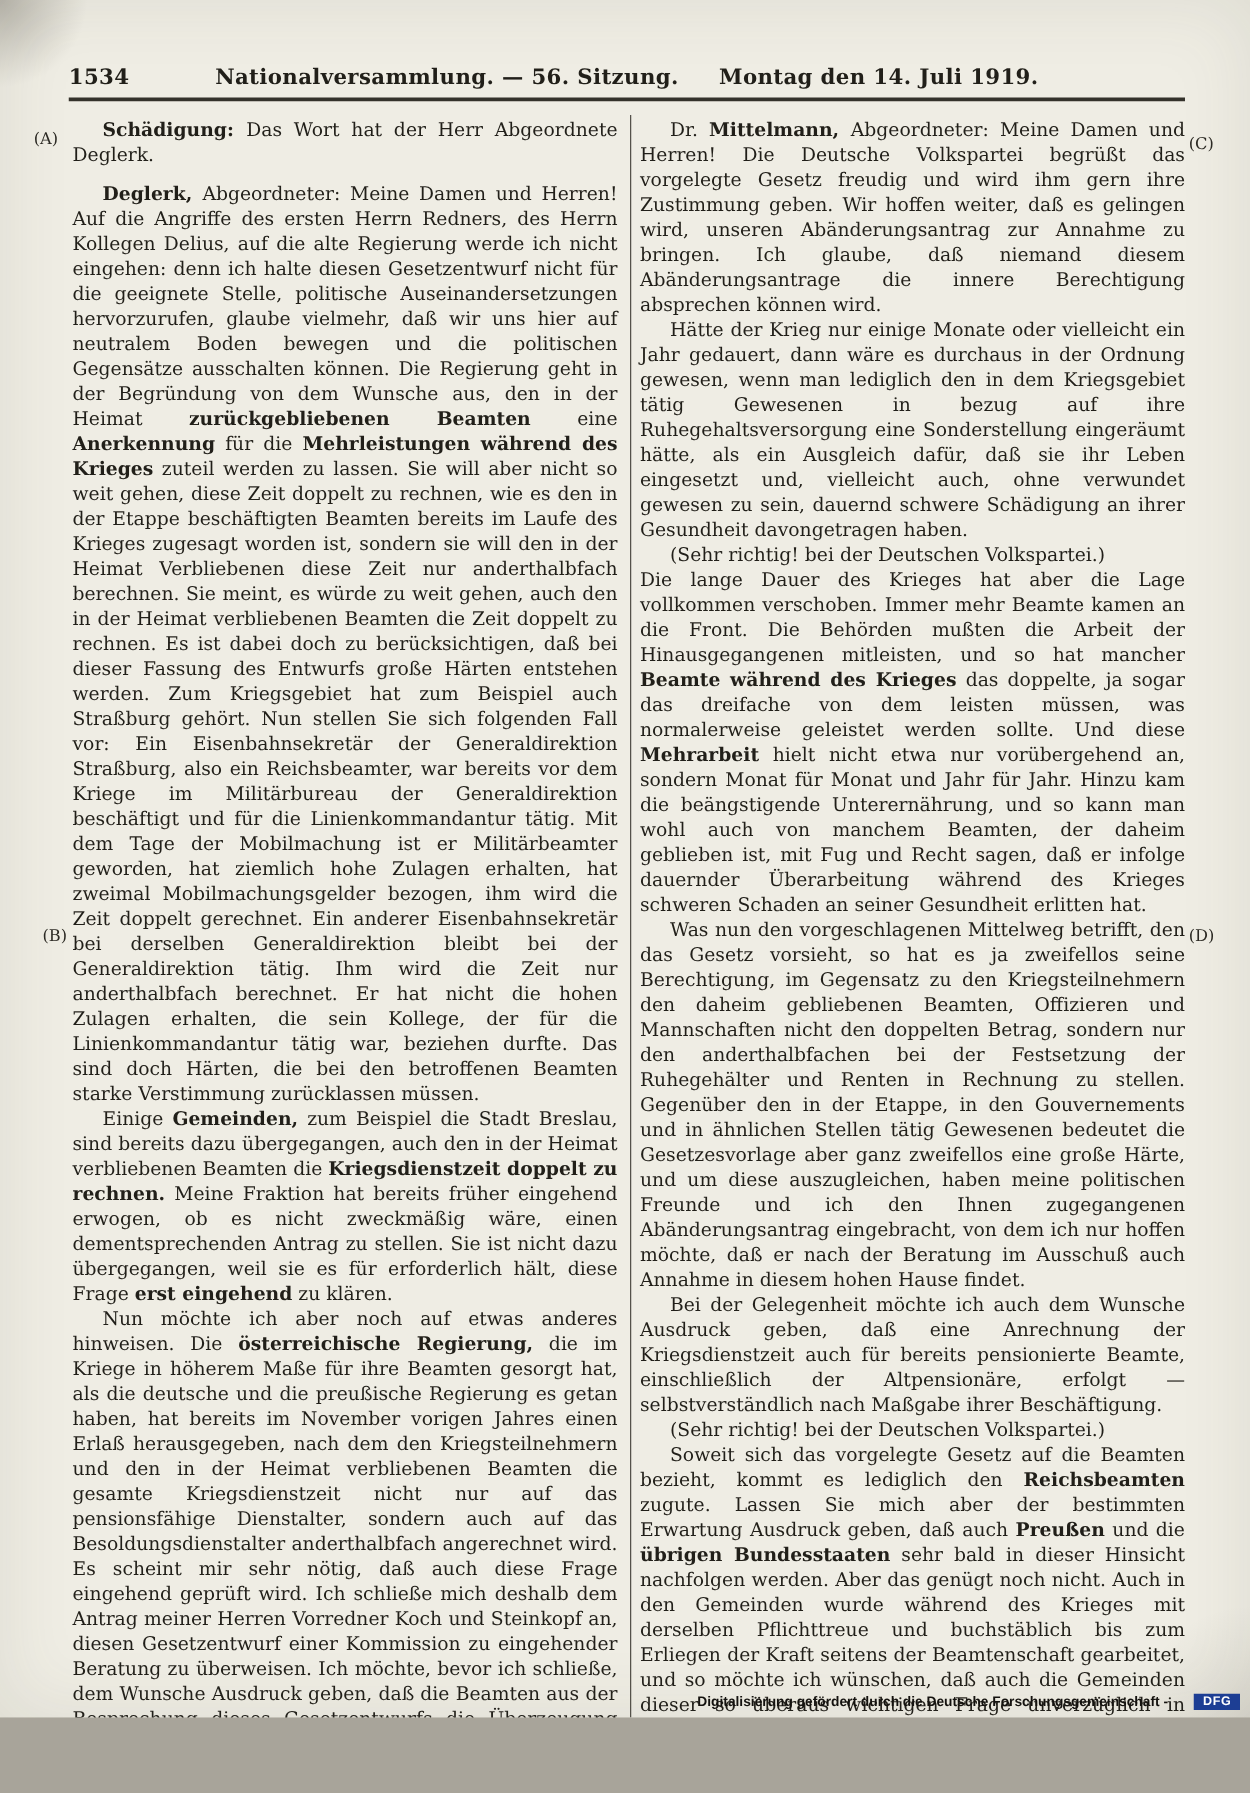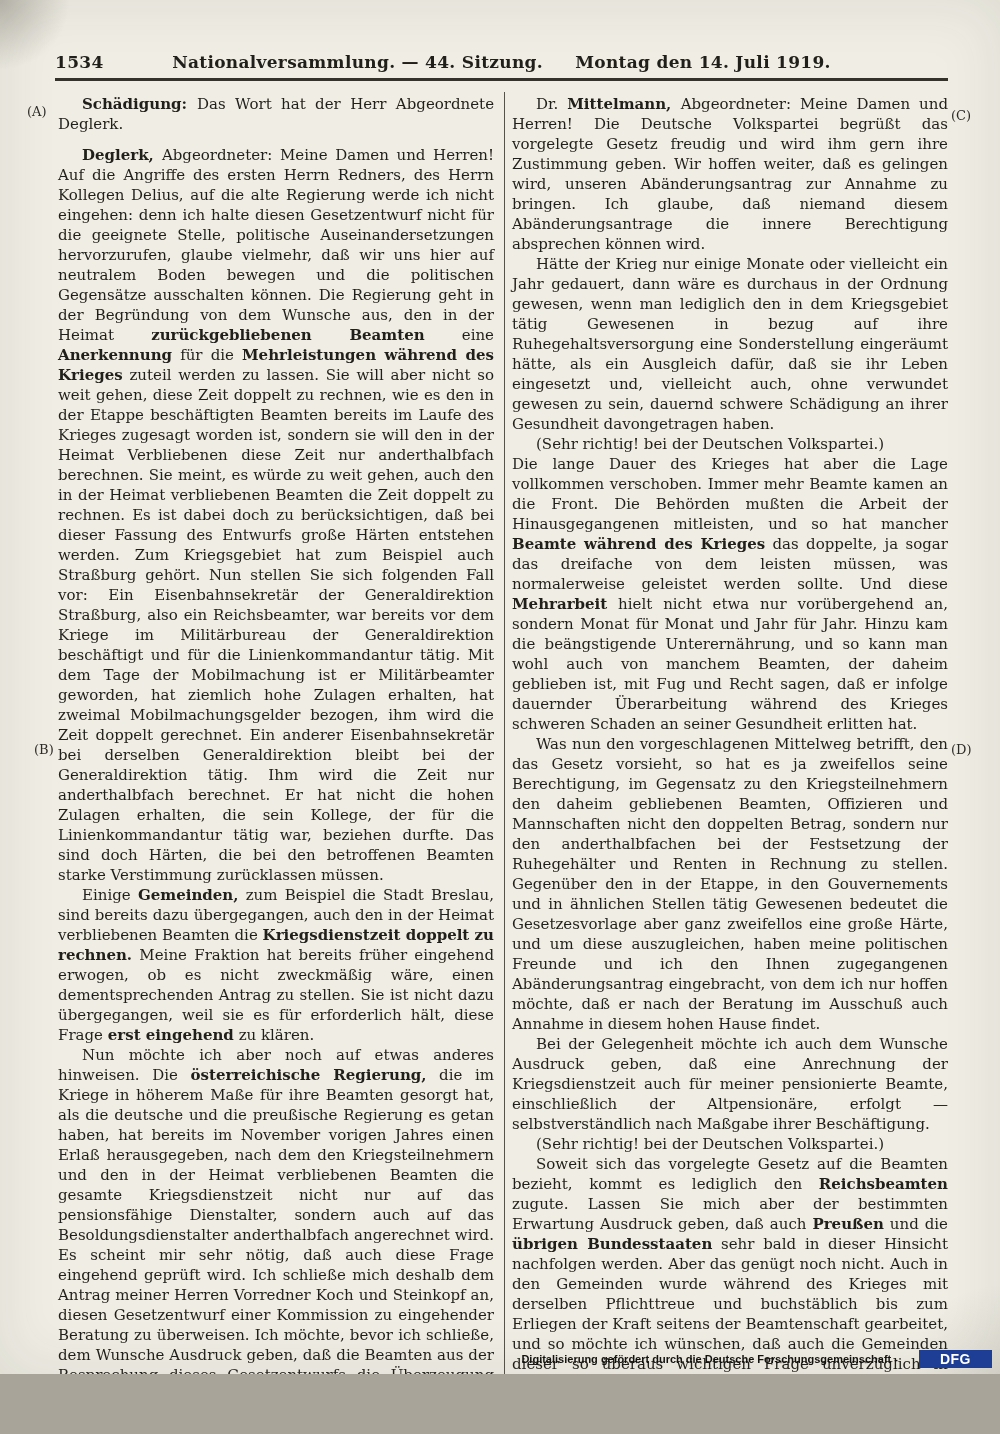--- a/index.html
+++ b/index.html
@@ -60,33 +60,33 @@
   .footer {
     position: absolute; right: 8px; bottom: 6px;
     font-family: "Liberation Sans", "DejaVu Sans", sans-serif;
     font-size: 11px; font-weight: bold; color: #14120f;
     display: flex; align-items: center; gap: 21px;
   }
   .dfg-logo {
     display: inline-block;
     color: #ffffff;
     background: #1d3e94;
-    font-size: 14px; font-weight: bold;
-    padding: 1px 21px;
+    font-size: 10px; font-weight: bold;
+    padding: 1px 7px;
     letter-spacing: 0.5px;
   }
 </style>
 </head>
 <body>
 
 <div class="page">
 
   <div class="header">
     <span class="page-number">1534</span>
-    <span class="title-session">Nationalversammlung. — 44. Sitzung.</span>
+    <span class="title-session">Nationalversammlung. — 56. Sitzung.</span>
     <span class="title-date">Montag den 14. Juli 1919.</span>
   </div>
 
   <div class="header-rule"></div>
 
   <span class="margin-marker marker-a">(A)</span>
   <span class="margin-marker marker-b">(B)</span>
   <span class="margin-marker marker-c">(C)</span>
   <span class="margin-marker marker-d">(D)</span>
 
@@ -96,21 +96,21 @@
         <p class="para indent gap"><span class="b">Deglerk, </span><span>Abgeordneter: Meine Damen und Herren! Auf die Angriffe des ersten Herrn Redners, des Herrn Kollegen Delius, auf die alte Regierung werde ich nicht eingehen: denn ich halte diesen Gesetzentwurf nicht für die geeignete Stelle, politische Auseinandersetzungen hervorzurufen, glaube vielmehr, daß wir uns hier auf neutralem Boden bewegen und die politischen Gegensätze ausschalten können. Die Regierung geht in der Begründung von dem Wunsche aus, den in der Heimat </span><span class="b">zurückgebliebenen Beamten</span><span> eine </span><span class="b">Anerkennung</span><span> für die </span><span class="b">Mehrleistungen während des Krieges</span><span> zuteil werden zu lassen. Sie will aber nicht so weit gehen, diese Zeit doppelt zu rechnen, wie es den in der Etappe beschäftigten Beamten bereits im Laufe des Krieges zugesagt worden ist, sondern sie will den in der Heimat Verbliebenen diese Zeit nur anderthalbfach berechnen. Sie meint, es würde zu weit gehen, auch den in der Heimat verbliebenen Beamten die Zeit doppelt zu rechnen. Es ist dabei doch zu berücksichtigen, daß bei dieser Fassung des Entwurfs große Härten entstehen werden. Zum Kriegsgebiet hat zum Beispiel auch Straßburg gehört. Nun stellen Sie sich folgenden Fall vor: Ein Eisenbahnsekretär der Generaldirektion Straßburg, also ein Reichsbeamter, war bereits vor dem Kriege im Militärbureau der Generaldirektion beschäftigt und für die Linienkommandantur tätig. Mit dem Tage der Mobilmachung ist er Militärbeamter geworden, hat ziemlich hohe Zulagen erhalten, hat zweimal Mobilmachungsgelder bezogen, ihm wird die Zeit doppelt gerechnet. Ein anderer Eisenbahnsekretär bei derselben Generaldirektion bleibt bei der Generaldirektion tätig. Ihm wird die Zeit nur anderthalbfach berechnet. Er hat nicht die hohen Zulagen erhalten, die sein Kollege, der für die Linienkommandantur tätig war, beziehen durfte. Das sind doch Härten, die bei den betroffenen Beamten starke Verstimmung zurücklassen müssen.</span></p>
         <p class="para indent"><span>Einige </span><span class="b">Gemeinden,</span><span> zum Beispiel die Stadt Breslau, sind bereits dazu übergegangen, auch den in der Heimat verbliebenen Beamten die </span><span class="b">Kriegsdienstzeit doppelt zu rechnen.</span><span> Meine Fraktion hat bereits früher eingehend erwogen, ob es nicht zweckmäßig wäre, einen dementsprechenden Antrag zu stellen. Sie ist nicht dazu übergegangen, weil sie es für erforderlich hält, diese Frage </span><span class="b">erst eingehend</span><span> zu klären.</span></p>
         <p class="para indent"><span>Nun möchte ich aber noch auf etwas anderes hinweisen. Die </span><span class="b">österreichische Regierung,</span><span> die im Kriege in höherem Maße für ihre Beamten gesorgt hat, als die deutsche und die preußische Regierung es getan haben, hat bereits im November vorigen Jahres einen Erlaß herausgegeben, nach dem den Kriegsteilnehmern und den in der Heimat verbliebenen Beamten die gesamte Kriegsdienstzeit nicht nur auf das pensionsfähige Dienstalter, sondern auch auf das Besoldungsdienstalter anderthalbfach angerechnet wird. Es scheint mir sehr nötig, daß auch diese Frage eingehend geprüft wird. Ich schließe mich deshalb dem Antrag meiner Herren Vorredner Koch und Steinkopf an, diesen Gesetzentwurf einer Kommission zu eingehender Beratung zu überweisen. Ich möchte, bevor ich schließe, dem Wunsche Ausdruck geben, daß die Beamten aus der Besprechung dieses Gesetzentwurfs die Überzeugung gewinnen, daß das deutsche Volk ihnen für ihre ganz hervorragenden Leistungen während des Krieges nicht nur Dank ausspricht, sondern auch entschlossen ist, diesen Dank zu betätigen.</span></p>
       </div>
     <div class="col" id="col-right">
         <p class="para indent"><span>Dr. </span><span class="b">Mittelmann, </span><span>Abgeordneter: Meine Damen und Herren! Die Deutsche Volkspartei begrüßt das vorgelegte Gesetz freudig und wird ihm gern ihre Zustimmung geben. Wir hoffen weiter, daß es gelingen wird, unseren Abänderungsantrag zur Annahme zu bringen. Ich glaube, daß niemand diesem Abänderungsantrage die innere Berechtigung absprechen können wird.</span></p>
         <p class="para indent"><span>Hätte der Krieg nur einige Monate oder vielleicht ein Jahr gedauert, dann wäre es durchaus in der Ordnung gewesen, wenn man lediglich den in dem Kriegsgebiet tätig Gewesenen in bezug auf ihre Ruhegehaltsversorgung eine Sonderstellung eingeräumt hätte, als ein Ausgleich dafür, daß sie ihr Leben eingesetzt und, vielleicht auch, ohne verwundet gewesen zu sein, dauernd schwere Schädigung an ihrer Gesundheit davongetragen haben.</span></p>
         <p class="para indent"><span>(Sehr richtig! bei der Deutschen Volkspartei.)</span></p>
         <p class="para"><span>Die lange Dauer des Krieges hat aber die Lage vollkommen verschoben. Immer mehr Beamte kamen an die Front. Die Behörden mußten die Arbeit der Hinausgegangenen mitleisten, und so hat mancher </span><span class="b">Beamte während des Krieges</span><span> das doppelte, ja sogar das dreifache von dem leisten müssen, was normalerweise geleistet werden sollte. Und diese </span><span class="b">Mehrarbeit</span><span> hielt nicht etwa nur vorübergehend an, sondern Monat für Monat und Jahr für Jahr. Hinzu kam die beängstigende Unterernährung, und so kann man wohl auch von manchem Beamten, der daheim geblieben ist, mit Fug und Recht sagen, daß er infolge dauernder Überarbeitung während des Krieges schweren Schaden an seiner Gesundheit erlitten hat.</span></p>
         <p class="para indent"><span>Was nun den vorgeschlagenen Mittelweg betrifft, den das Gesetz vorsieht, so hat es ja zweifellos seine Berechtigung, im Gegensatz zu den Kriegsteilnehmern den daheim gebliebenen Beamten, Offizieren und Mannschaften nicht den doppelten Betrag, sondern nur den anderthalbfachen bei der Festsetzung der Ruhegehälter und Renten in Rechnung zu stellen. Gegenüber den in der Etappe, in den Gouvernements und in ähnlichen Stellen tätig Gewesenen bedeutet die Gesetzesvorlage aber ganz zweifellos eine große Härte, und um diese auszugleichen, haben meine politischen Freunde und ich den Ihnen zugegangenen Abänderungsantrag eingebracht, von dem ich nur hoffen möchte, daß er nach der Beratung im Ausschuß auch Annahme in diesem hohen Hause findet.</span></p>
-        <p class="para indent"><span>Bei der Gelegenheit möchte ich auch dem Wunsche Ausdruck geben, daß eine Anrechnung der Kriegsdienstzeit auch für meiner pensionierte Beamte, einschließlich der Altpensionäre, erfolgt — selbstverständlich nach Maßgabe ihrer Beschäftigung.</span></p>
+        <p class="para indent"><span>Bei der Gelegenheit möchte ich auch dem Wunsche Ausdruck geben, daß eine Anrechnung der Kriegsdienstzeit auch für bereits pensionierte Beamte, einschließlich der Altpensionäre, erfolgt — selbstverständlich nach Maßgabe ihrer Beschäftigung.</span></p>
         <p class="para indent"><span>(Sehr richtig! bei der Deutschen Volkspartei.)</span></p>
         <p class="para indent"><span>Soweit sich das vorgelegte Gesetz auf die Beamten bezieht, kommt es lediglich den </span><span class="b">Reichsbeamten</span><span> zugute. Lassen Sie mich aber der bestimmten Erwartung Ausdruck geben, daß auch </span><span class="b">Preußen</span><span> und die </span><span class="b">übrigen Bundesstaaten</span><span> sehr bald in dieser Hinsicht nachfolgen werden. Aber das genügt noch nicht. Auch in den Gemeinden wurde während des Krieges mit derselben Pflichttreue und buchstäblich bis zum Erliegen der Kraft seitens der Beamtenschaft gearbeitet, und so möchte ich wünschen, daß auch die Gemeinden dieser so überaus wichtigen Frage unverzüglich in demselben Sinne näherträten.</span></p>
       </div>
   </div>
 
   <div class="col-divider"></div>
 
   <div class="footer">
     <span>Digitalisierung gefördert durch die Deutsche Forschungsgemeinschaft -</span>
     <span class="dfg-logo" style="background: rgb(29, 62, 148);">DFG</span>

